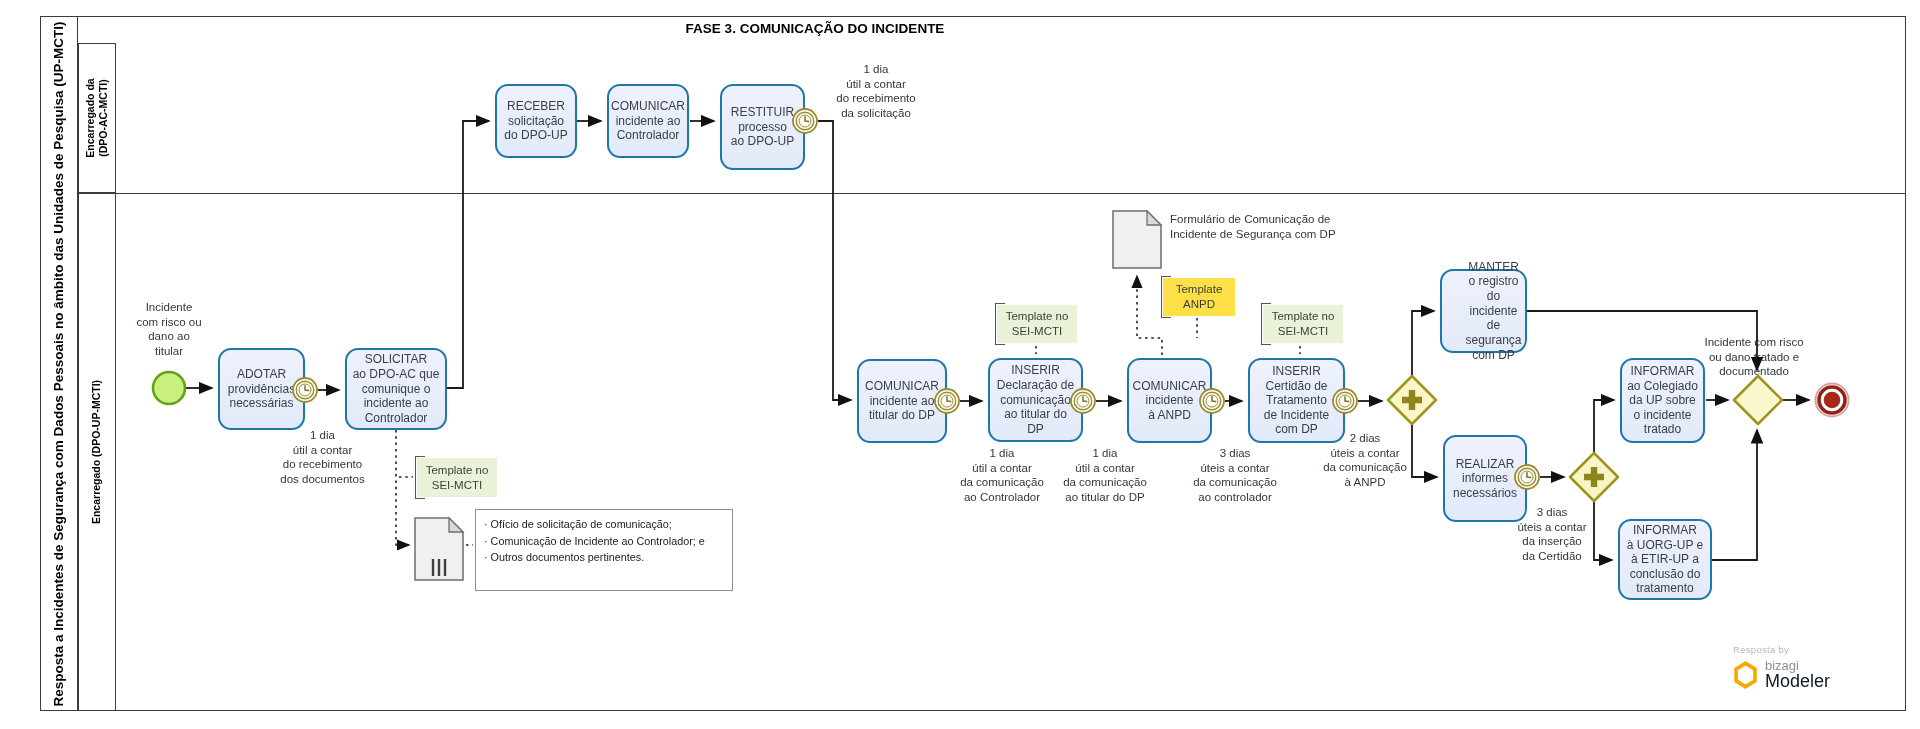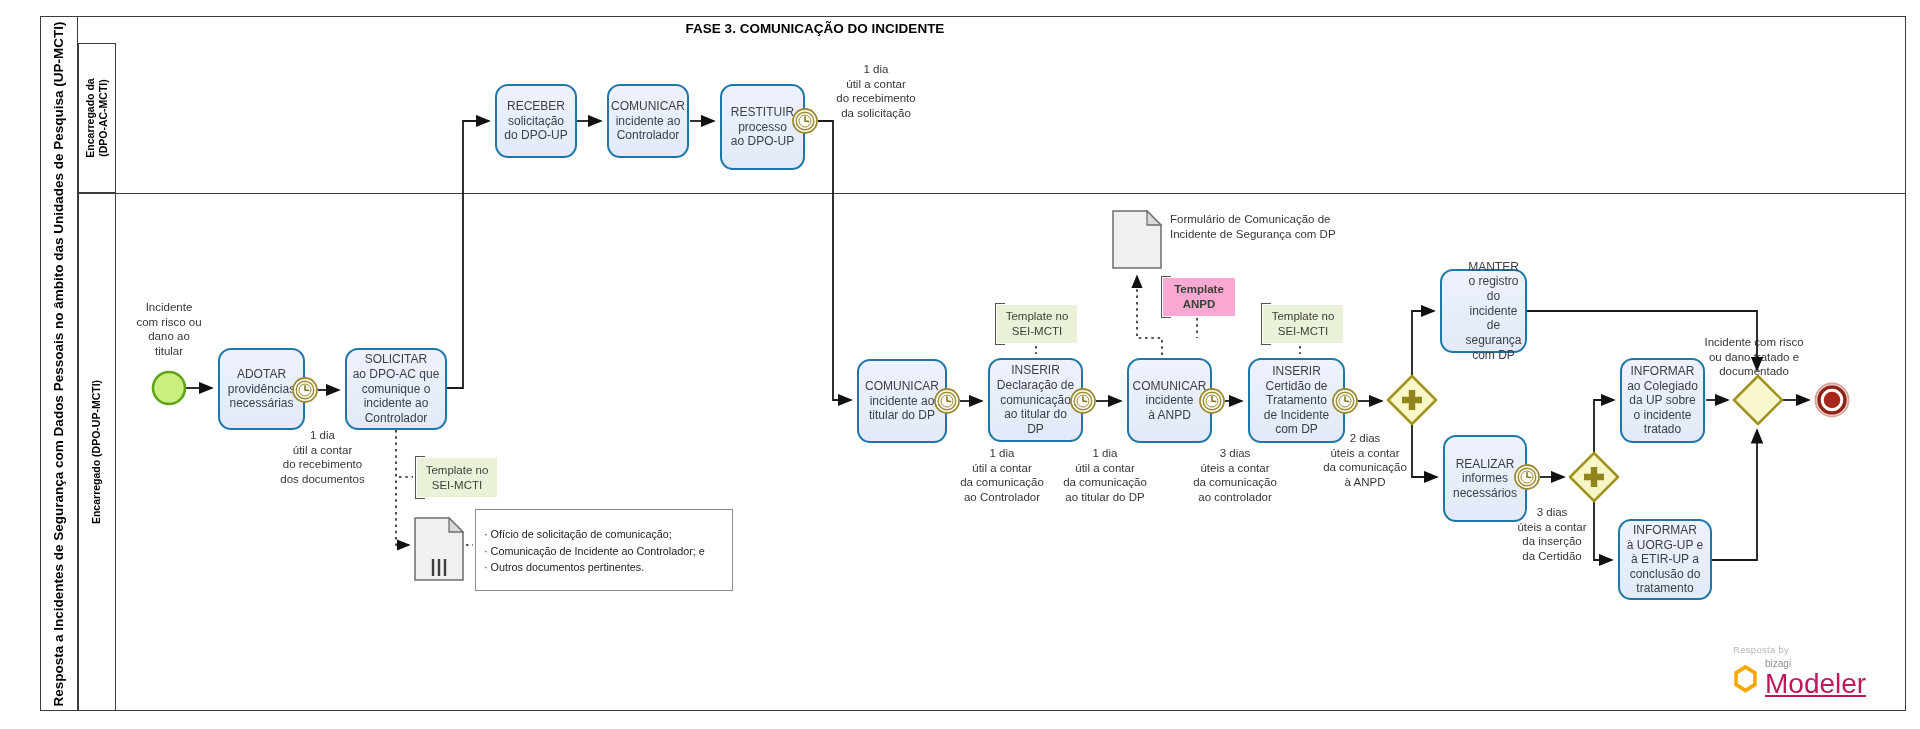--- a/index.html
+++ b/index.html
@@ -25,40 +25,40 @@
 
   .flabel { position:absolute; font-size:11.5px; line-height:1.28; color:#33373c;
             text-align:center; white-space:pre-line; z-index:3; }
   .flabel.left { text-align:left; }
 
   .annot { position:absolute; font-size:11.5px; line-height:1.3; color:#3c4036; text-align:center;
            white-space:pre-line; background:#eaf1d9; display:flex; align-items:center;
            justify-content:center; z-index:2; box-sizing:border-box; }
   .annot::before { content:""; position:absolute; left:-2px; top:-2px; bottom:-2px; width:9px;
                    border:1.5px solid #55554c; border-right:none; }
-  .annot.tan { background:#f9a8d4;font-weight:bold; }
+  .annot.tan { background:#fde047; }
 
   .note { position:absolute; background:#fff; border:1.2px solid #8f8f8f; font-size:10.8px;
-          line-height:1.55; color:#222; padding:16px 8px; box-sizing:border-box; z-index:2; }
+          line-height:1.55; color:#222; padding:6px 8px; box-sizing:border-box; z-index:2; }
 
   svg.overlay { position:absolute; left:0; top:0; z-index:4; pointer-events:none; }
   .seq { fill:none; stroke:#1a1a1a; stroke-width:1.8px; }
   .assoc { fill:none; stroke:#222; stroke-width:1.6px; stroke-dasharray:2.5 3.8; }
 
   .brand { position:absolute; left:1733px; top:644px; z-index:3; }
   .brand .powered { font-size:9.5px; color:#b5b5b5; letter-spacing:.3px; }
   .brand .row { display:flex; align-items:center; margin-top:4px; }
   .hex { width:25px; height:28px; background:#f7a800;
          clip-path:polygon(50% 0,95% 25%,95% 75%,50% 100%,5% 75%,5% 25%);
          position:relative; }
   .hex .in { position:absolute; left:4px; top:4.5px; width:17px; height:19px; background:#fff;
              clip-path:polygon(50% 0,95% 25%,95% 75%,50% 100%,5% 75%,5% 25%); }
   .brand .txt { margin-left:7px; }
-  .brand .bz { font-size:10px; color:#8f8f8f; line-height:1; }
-  .brand .md { font-size:28px; color:#be185d; line-height:1.05;text-decoration:underline; }
+  .brand .bz { font-size:13px; color:#8f8f8f; line-height:1; }
+  .brand .md { font-size:18px; color:#0f172a; line-height:1.05; }
 </style>
 </head>
 <body>
 
 <div id="stage">
 
   <div class="pool"></div>
   <div class="vcell" style="left:40px; top:16px; width:38px; height:695px;">
     <div class="vtxt pool-title">Resposta a Incidentes de Segurança com Dados Pessoais no âmbito das Unidades de Pesquisa (UP-MCTI)</div>
   </div>

